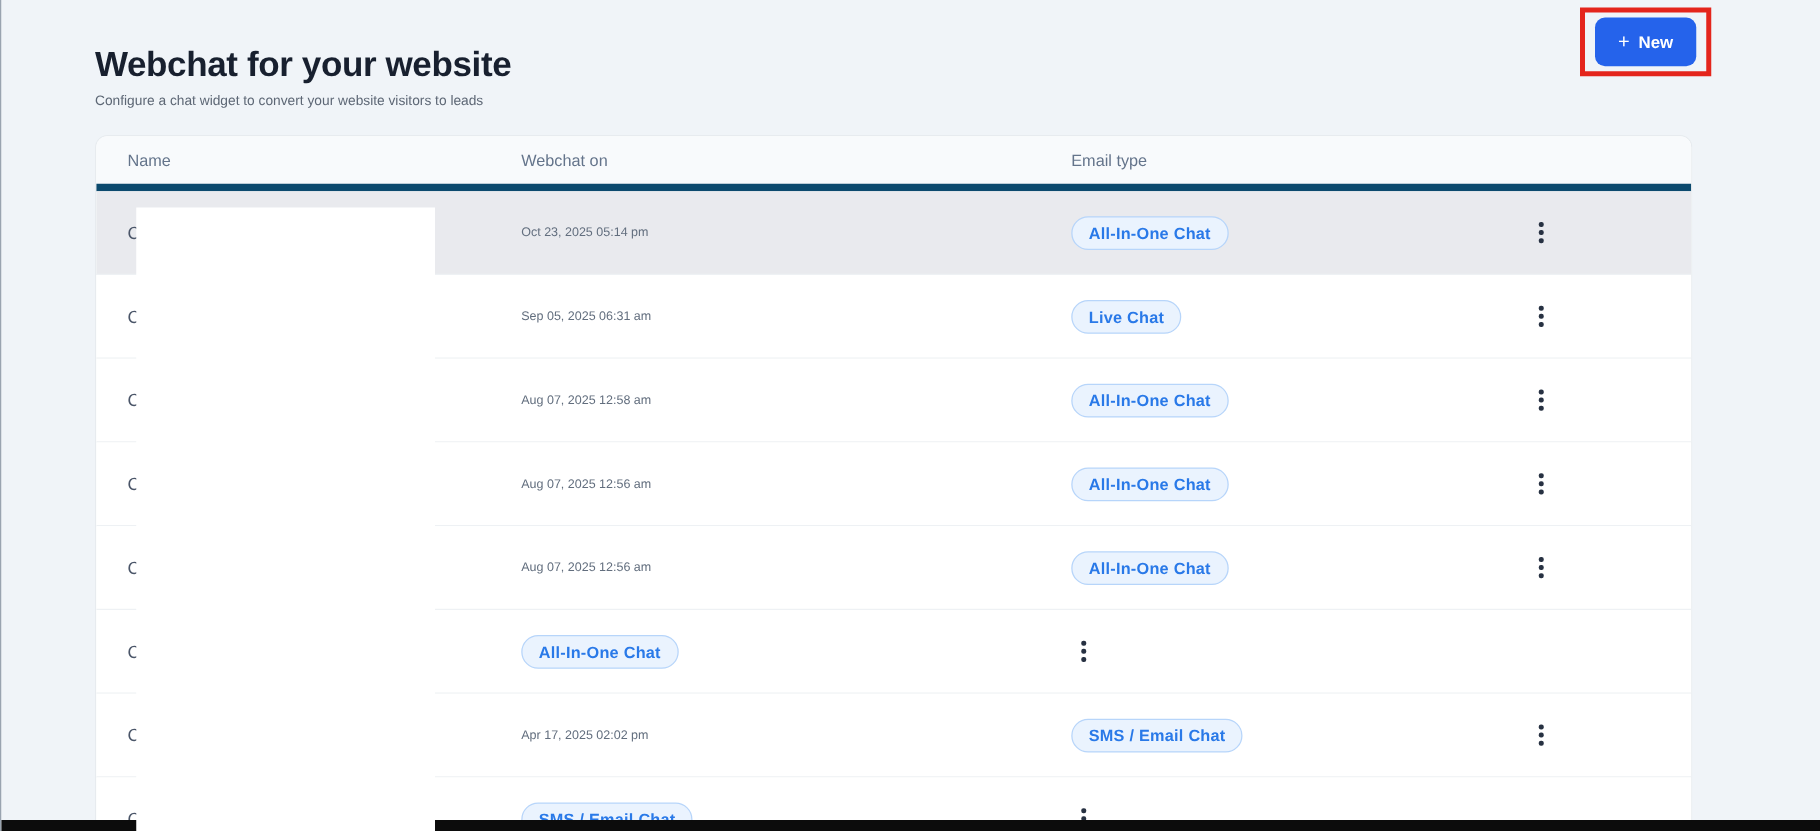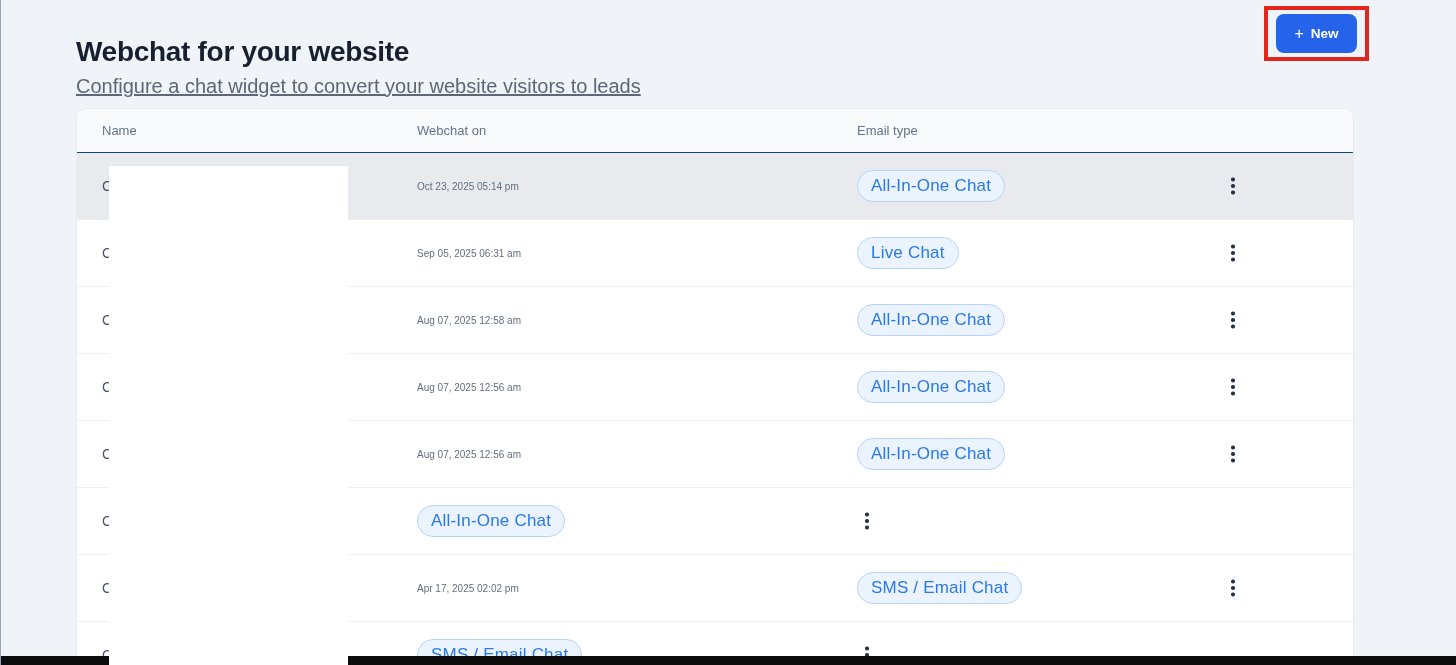--- a/index.html
+++ b/index.html
@@ -8,21 +8,21 @@
     position: relative;
     background: #f0f4f8;
     font-family: "Liberation Sans", "DejaVu Sans", sans-serif;
     border-left: 1px solid #9aa4b0;
   }
 
   .page-header { position: absolute; left: 75px; top: 16px; margin-top: 20px; }
   .page-title {
     font-size: 28px; font-weight: 700; color: #18202f; letter-spacing: -0.3px;
   }
-  .page-subtitle { font-size: 20px; color: #5d6775; margin-top: 7px; text-decoration: underline; }
+  .page-subtitle { font-size: 11px; color: #5d6775; margin-top: 7px; }
 
   .annotation-box {
     position: absolute; left: 1263px; top: 6px; width: 105px; height: 55px;
     border: 4px solid #e4251c;
     display: flex; align-items: center; justify-content: center;
   }
   .new-btn {
     width: 81px; height: 39px; background: #2563eb; color: #ffffff;
     border: none; border-radius: 8px; cursor: pointer;
     font-family: inherit; font-size: 13.5px; font-weight: 700;
@@ -33,33 +33,33 @@
   .card {
     position: absolute; left: 75px; top: 108px; width: 1278px; height: 557px;
     background: #ffffff; border: 1px solid #e7ebef; border-bottom: none;
     border-radius: 10px 10px 0 0; overflow: hidden;
   }
   .grid-row {
     display: grid; grid-template-columns: 315px 440px 366px 1fr;
     padding-left: 25px; align-items: center;
   }
   .thead {
-    height: 44px; background: #f8fafc; border-bottom: 1px solid #0c4a6e;
+    height: 44px; background: #f8fafc; border-bottom: 6px solid #0c4a6e;
     color: #64748b; font-size: 13px;
   }
   .row {
     height: 67px; background: #ffffff; border-bottom: 1px solid #eef1f4;
     cursor: pointer;
   }
   .row.selected { background: #e9eaee; }
   .cell-name { color: #4a5568; font-size: 14px; }
   .cell-date { color: #626e7e; font-size: 10px; }
   .badge {
     display: inline-block; background: #eaf3fe; border: 1px solid #b7d5fa;
-    color: #2979e8; font-size: 17px; font-weight: 400;
+    color: #2979e8; font-size: 13px; font-weight: 700;
     padding: 5px 13px; border-radius: 999px; letter-spacing: 0.2px;
   }
   .kebab-btn {
     background: none; border: none; cursor: pointer;
     padding: 10px 8px; display: flex; align-items: center; justify-content: center;
   }
   .kebab-dots {
     display: block; width: 3.5px; height: 3.5px; border-radius: 50%;
     background: #273142;
     box-shadow: 0 -6.5px 0 #273142, 0 6.5px 0 #273142;

